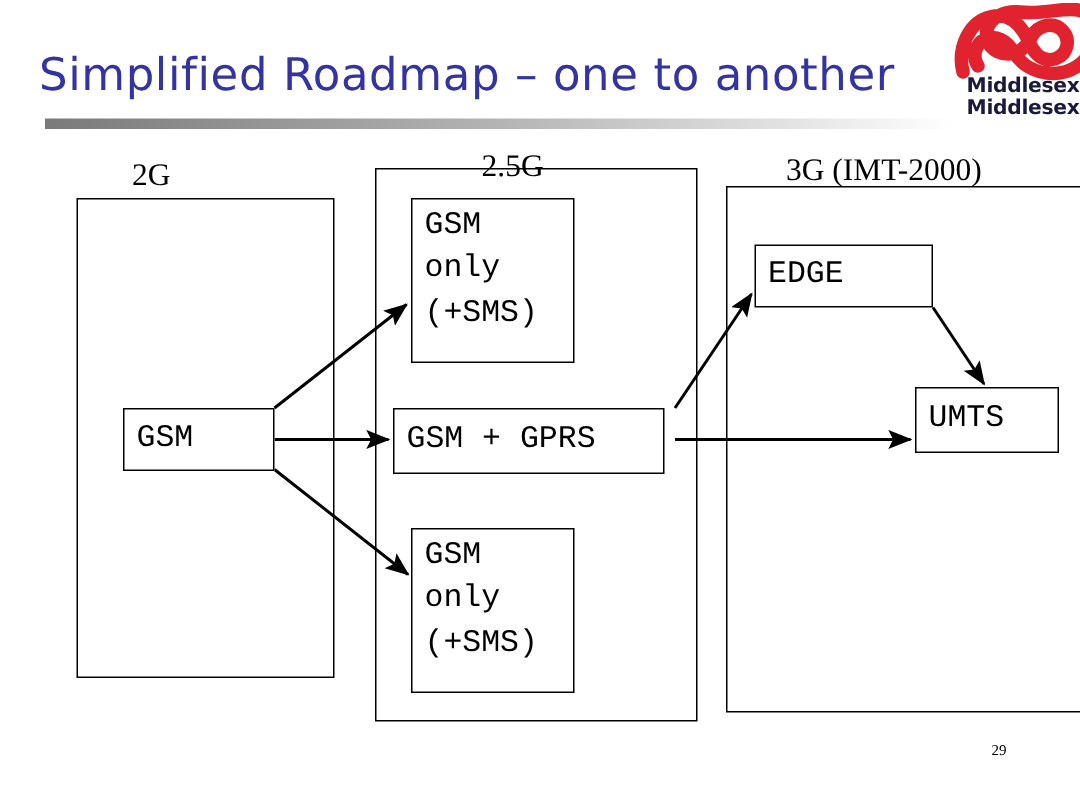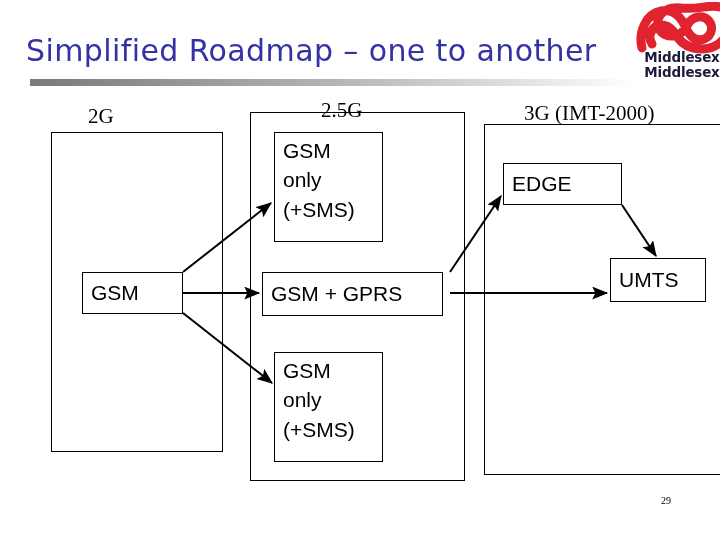--- a/index.html
+++ b/index.html
@@ -80,21 +80,21 @@
     position: absolute;
     font-family: "Liberation Serif", serif;
     font-size: 21px;
     color: #000000;
     white-space: nowrap;
   }
   .node {
     position: absolute;
     border: 1px solid #000000;
     background: #ffffff;
-    font-family: Liberation Sans, sans-serif;
+    font-family: Liberation Mono, monospace;
     font-size: 21px;
     color: #000000;
     box-sizing: border-box;
     padding: 3px 8px;
     line-height: 1.40;
   }
   .node.center {
     display: flex;
     align-items: center;
   }

